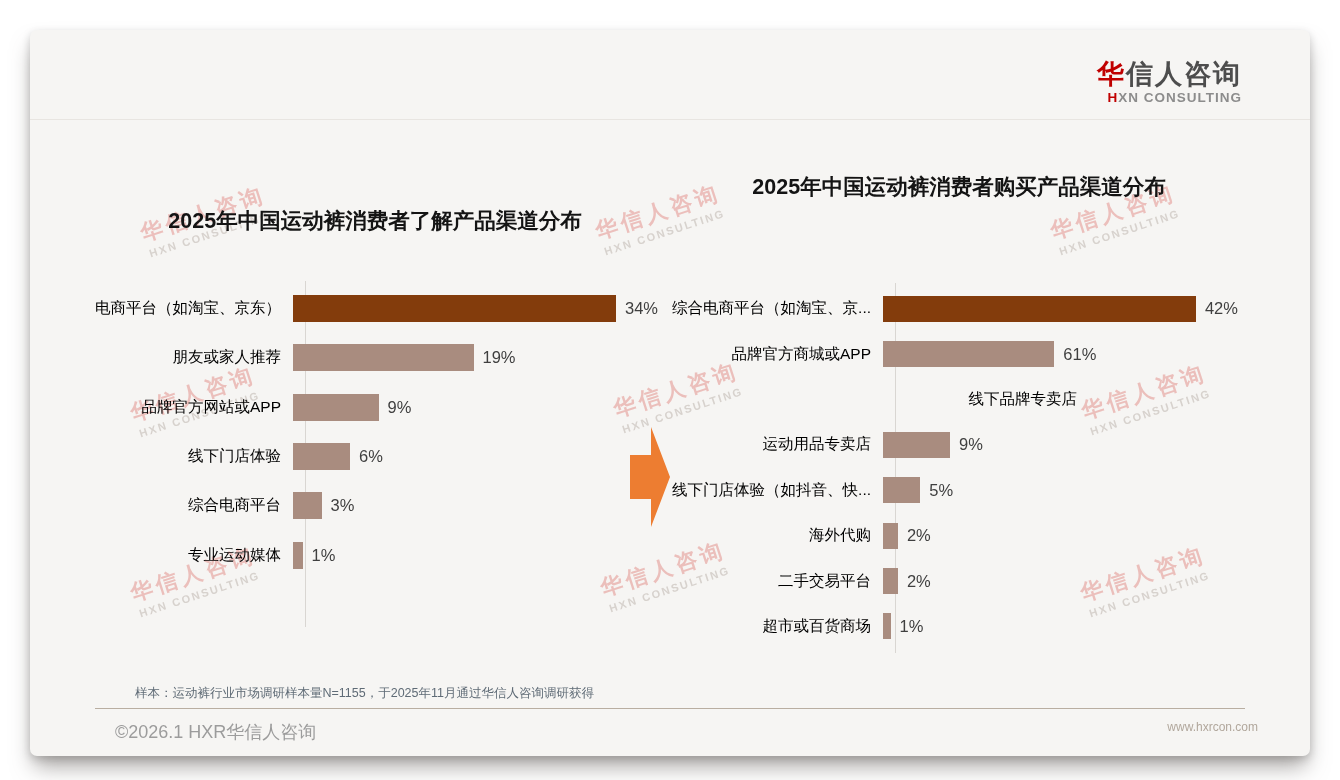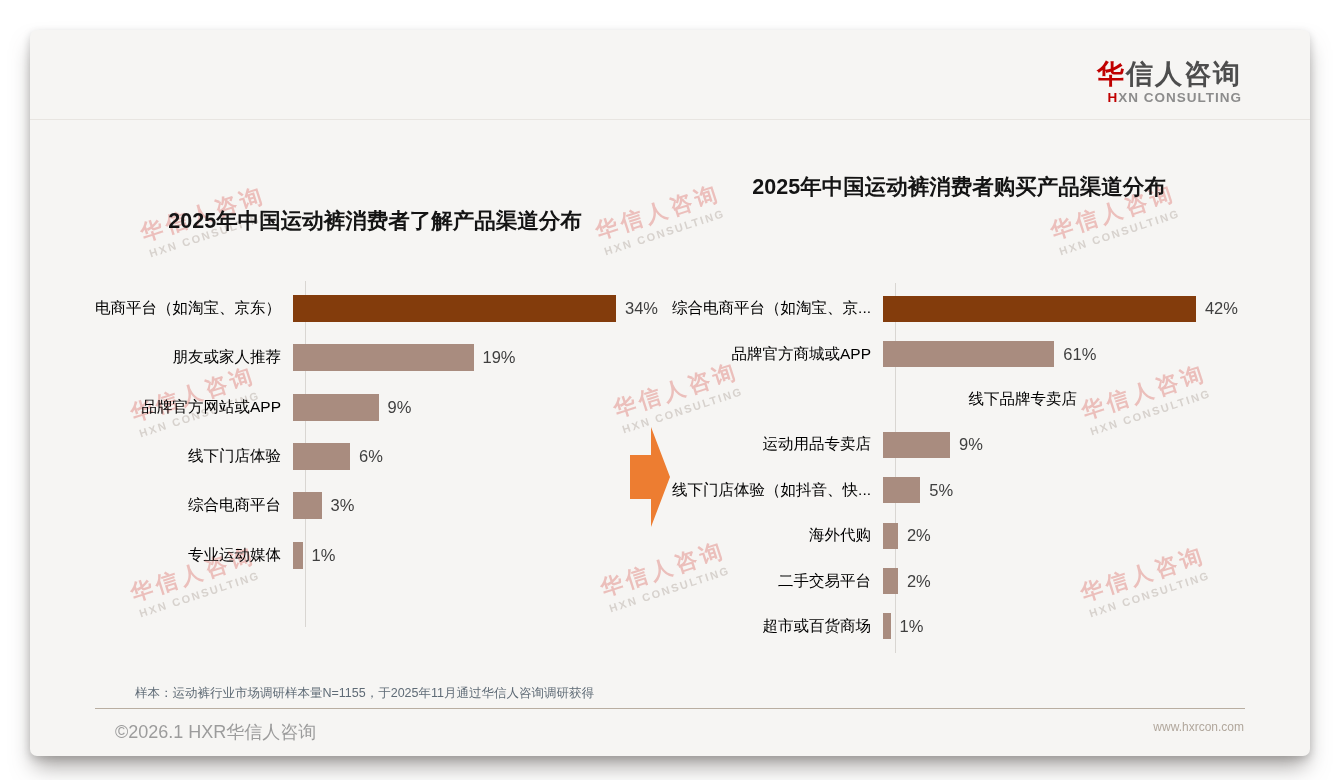--- a/index.html
+++ b/index.html
@@ -51,21 +51,21 @@
 
   
   .wm { position:absolute; transform:translate(-50%,-50%) rotate(-18deg); text-align:center; z-index:1; pointer-events:none; opacity:.85; }
   .wm-zh { font-size:22px; font-weight:bold; color:#eab6b2; letter-spacing:4px; white-space:nowrap; }
   .wm-en { font-size:11px; font-weight:bold; color:#d2ccc7; letter-spacing:2px; white-space:nowrap; }
 
   
   .note { position:absolute; left:97px; top:655px; font-size:12.5px; color:#5f6b76; z-index:3;margin-left:8px; }
   .footer-line { position:absolute; left:65px; top:678px; width:1150px; height:1px; background:#b9aea1; }
   .footer-left { position:absolute; left:85px; top:690px; font-size:18px; color:#9c9c9c; }
-  .footer-right { position:absolute; right:66px; top:690px; font-size:12px; color:#b1a79c; }
+  .footer-right { position:absolute; right:52px; top:690px; font-size:12px; color:#b1a79c; }
 </style>
 </head>
 <body>
 
 <div class="page">
   <div class="card">
 
     <div id="wm-layer">
         <div class="wm" style="left: 175px; top: 190px;">
           <div class="wm-zh">华信人咨询</div>

